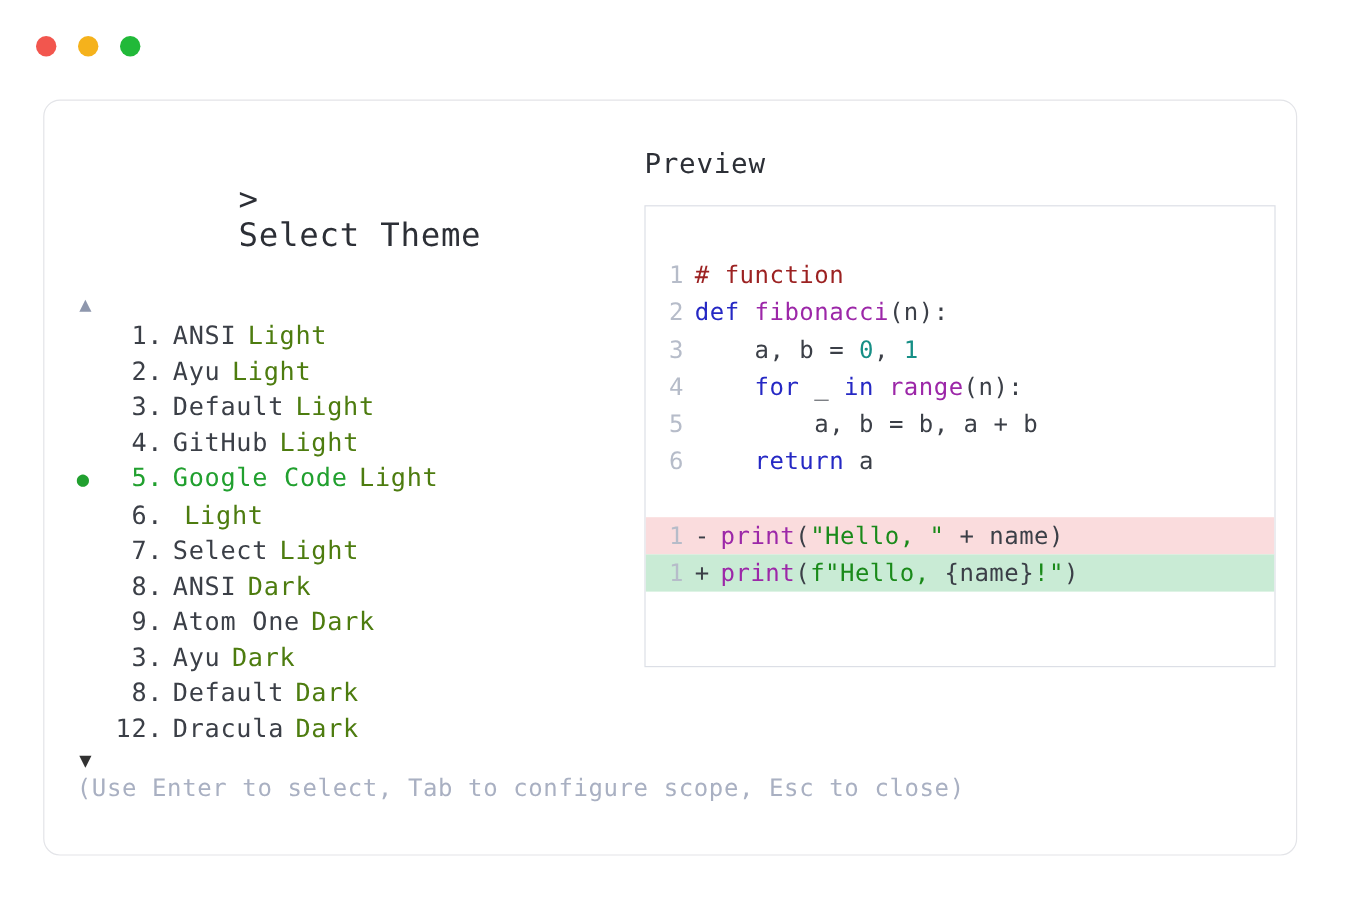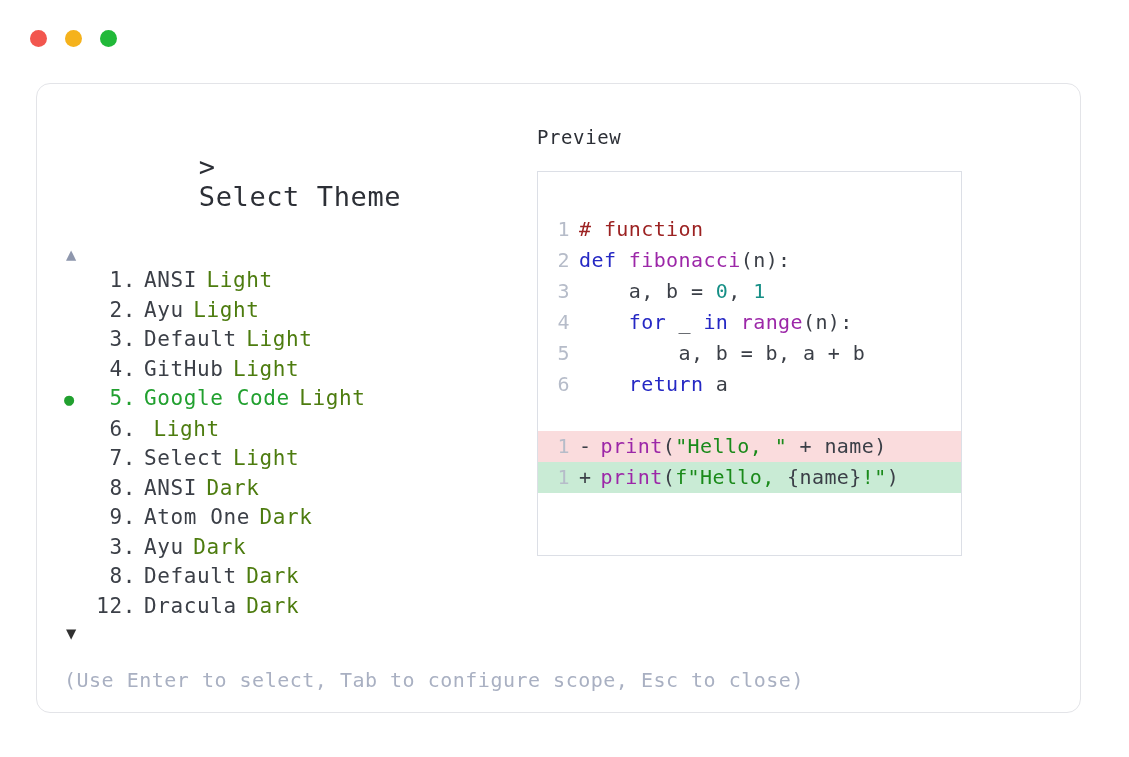--- a/index.html
+++ b/index.html
@@ -115,41 +115,40 @@
   .theme-row.selected .name-cell { color: #21a02f; }
 
   .hint {
     position: absolute;
     left: 27px;
     top: 560px;
     font-size: 20px;
     letter-spacing: 0.5px;
     color: #a9b0c2;
     white-space: pre;
-    margin-top: 24px;
   }
 
   
   .right-col {
     position: absolute;
     left: 500px;
     top: 38px;
     width: 530px;
   }
   .preview-label {
-    font-size: 19px;
+    font-size: 23px;
     color: #2c2f36;
     letter-spacing: 0.6px;
     line-height: 30px;
     margin-bottom: 19px;
     white-space: pre;
   }
   .preview-box {
     box-sizing: border-box;
-    width: 425px;
+    width: 526px;
     height: 385px;
     background: #ffffff;
     border: 1.5px solid #dcdfe6;
     padding: 42px 0 0 0;
     overflow: hidden;
   }
 
   .code {
     font-size: 20px;
     line-height: 31px;

